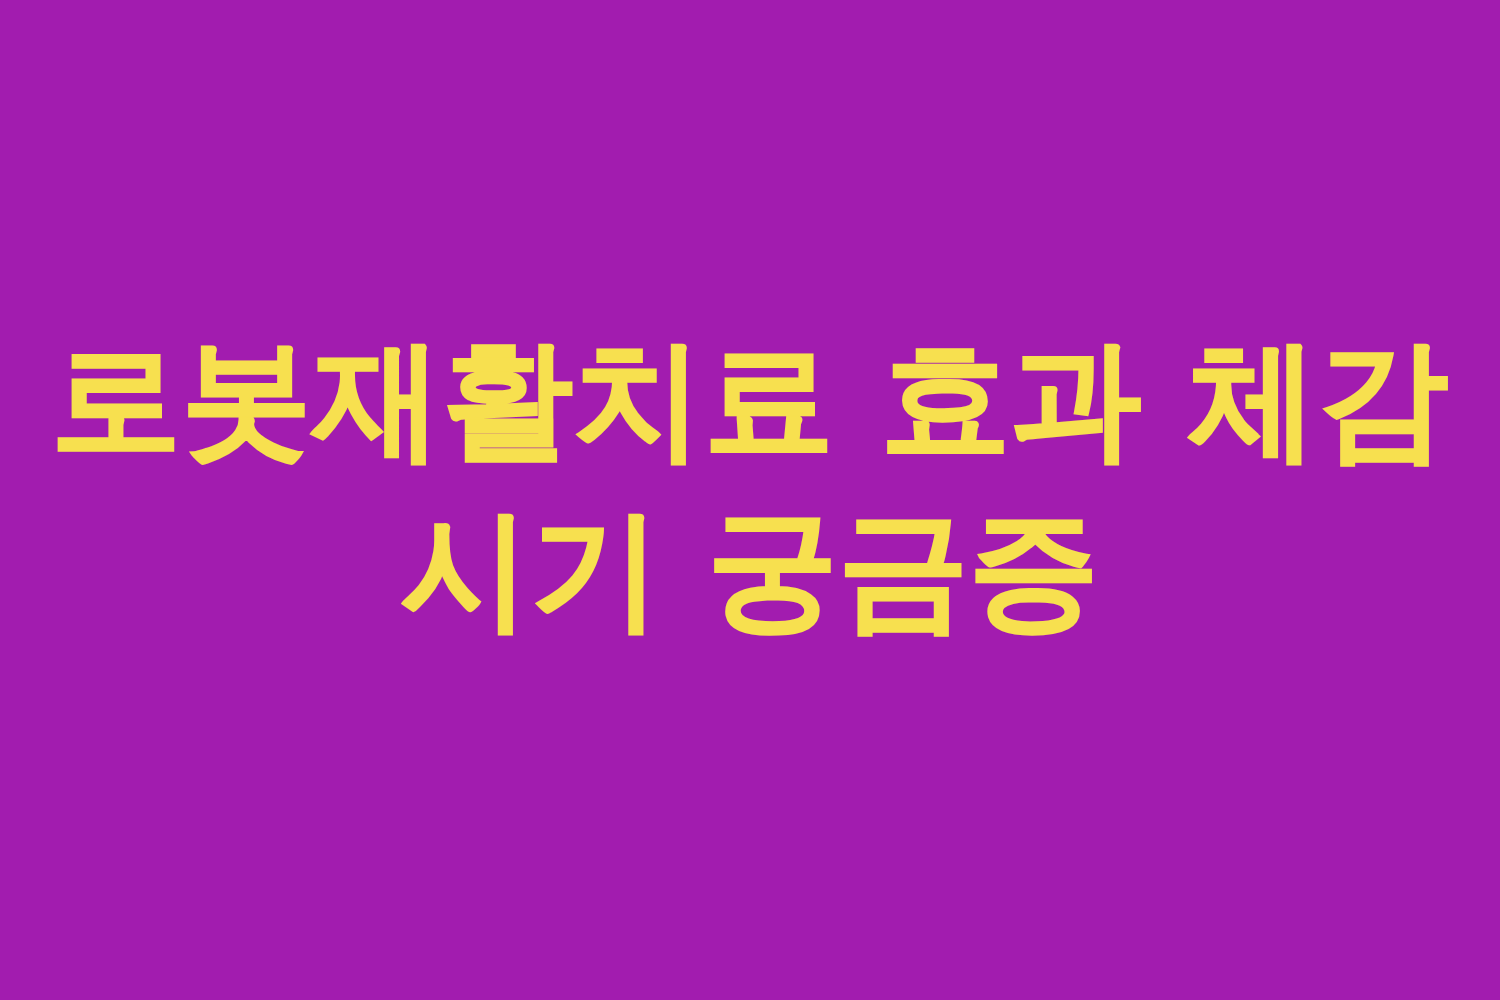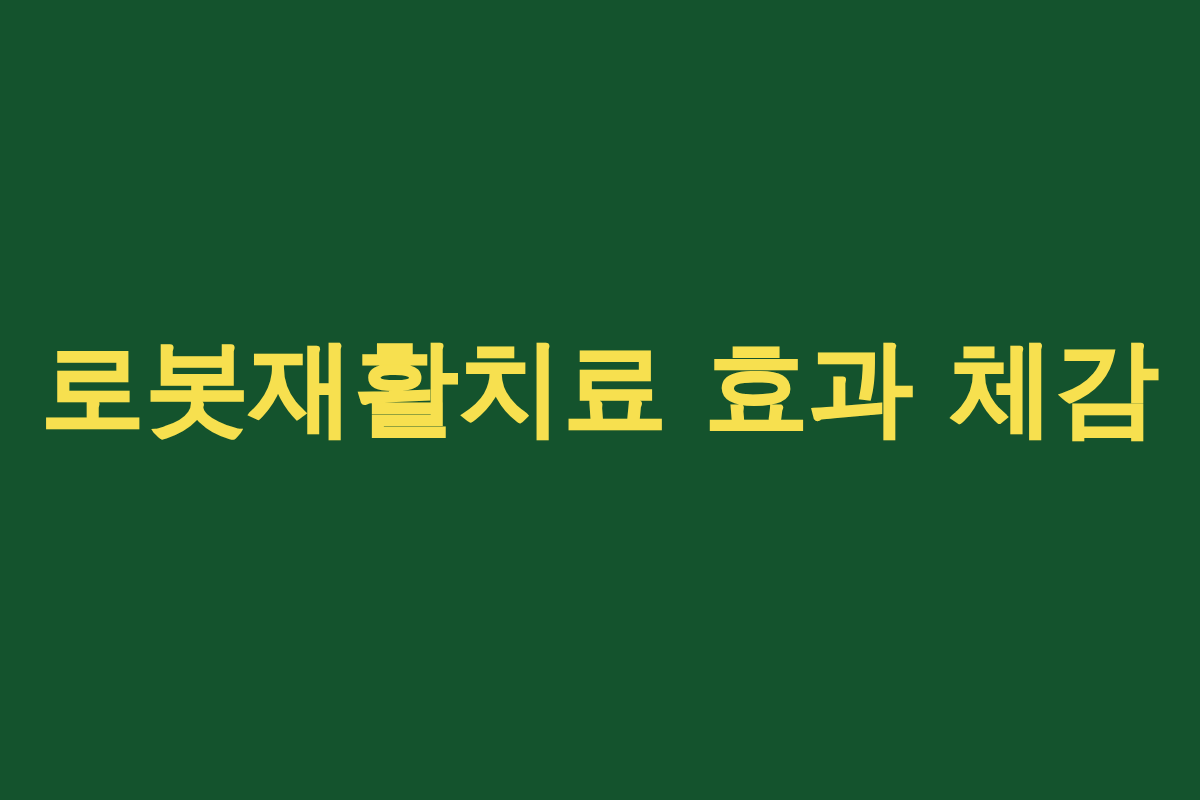--- a/index.html
+++ b/index.html
@@ -14,21 +14,21 @@
     overflow: hidden;
     font-family: "DejaVu Sans", "Liberation Sans", sans-serif;
   }
 
   
   .thumbnail-card {
     position: relative;
     box-sizing: border-box;
     width: 1200px;
     height: 800px;
-    background: #14532d;
+    background: #a21caf;
     display: flex;
     align-items: center;
     justify-content: center;
   }
 
   
   .headline {
     width: 100%;
     padding: 0 40px;
     box-sizing: border-box;
@@ -54,16 +54,17 @@
 </style>
 </head>
 <body>
 
 <div class="thumbnail-card">
 
   <div class="headline">
 
     <span class="headline-line">로봇재활치료 효과 체감</span>
 
+    <span class="headline-line">시기 궁금증</span>
 
   </div>
 
 </div>
 
 </body></html>

